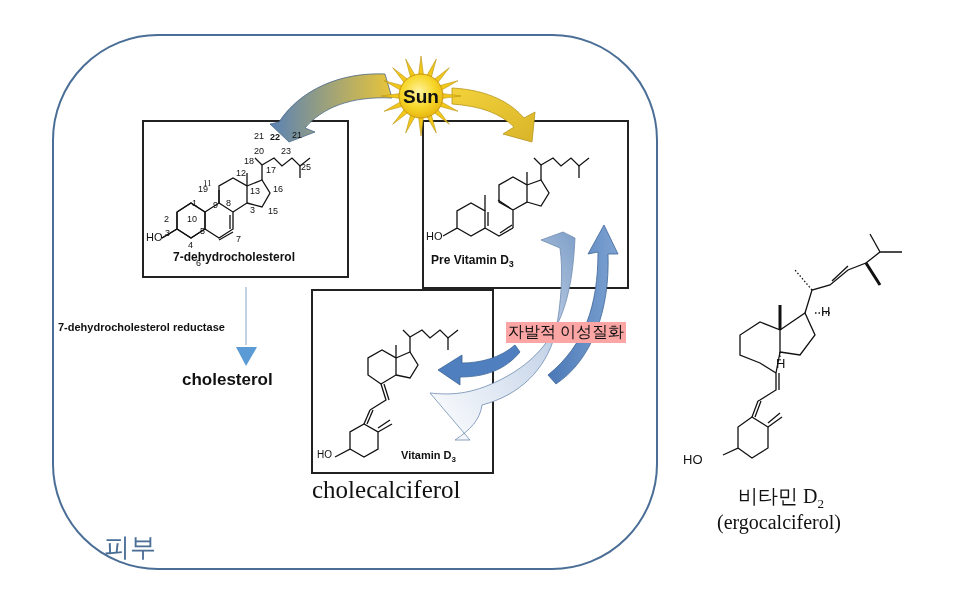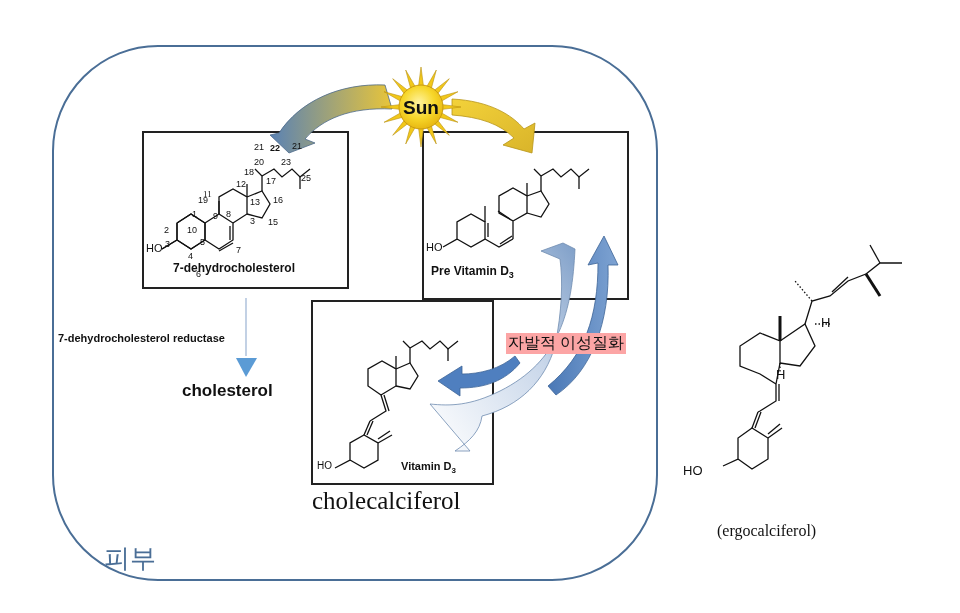--- a/index.html
+++ b/index.html
@@ -1,17 +1,17 @@
 <!DOCTYPE html>
 <html><head>
 <meta charset="utf-8">
 <style>
   html, body { margin:0; padding:0; background:#ffffff; }
   body { width:960px; height:613px; position:relative; overflow:hidden; font-family:"Liberation Sans", sans-serif; }
-  #stage { position:absolute; left:0; top:11px; width:960px; height:579px;border-radius:24px; }
+  #stage { position:absolute; left:0; top:0; width:960px; height:579px;border-radius:24px; }
   .lbl { position:absolute; white-space:nowrap; color:#111; }
   .sans { font-family:"Liberation Sans", sans-serif; }
   .serif { font-family:"Liberation Serif", "DejaVu Serif", serif; }
   .b { font-weight:bold; }
   svg text { font-family:"Liberation Sans", sans-serif; }
 </style>
 </head>
 <body>
 
 <div id="stage">
@@ -210,14 +210,17 @@
   <div class="lbl sans b" style="left:182px;top:370px;font-size:17px;">cholesterol</div>
   <div class="lbl serif" style="left:506px;top:322px;font-size:16px;background:#fca5a5;padding:0 2px;">자발적 이성질화</div>
 
   
   <div class="lbl serif" style="left:104px;top:530px;font-size:26px;color:#4a6e96;">피부</div>
 
   
   <div class="lbl sans" style="left:683px;top:452px;font-size:13px;">HO</div>
   <div class="lbl sans" style="left:821px;top:304px;font-size:13px;">H</div>
   <div class="lbl sans" style="left:776px;top:356px;font-size:13px;">H</div>
-  <div class="lbl serif" style="left:717px;top:511px;font-size:16px;">(ergocalciferol)</div>
+  <div class="lbl serif" style="left:738px;top:483px;font-size:20px;">
+    <span>비타민 D</span><sub style="font-size:13px;">2</sub>
+  </div>
+  <div class="lbl serif" style="left:717px;top:511px;font-size:20px;">(ergocalciferol)</div>
 </div>
 
 </body></html>

